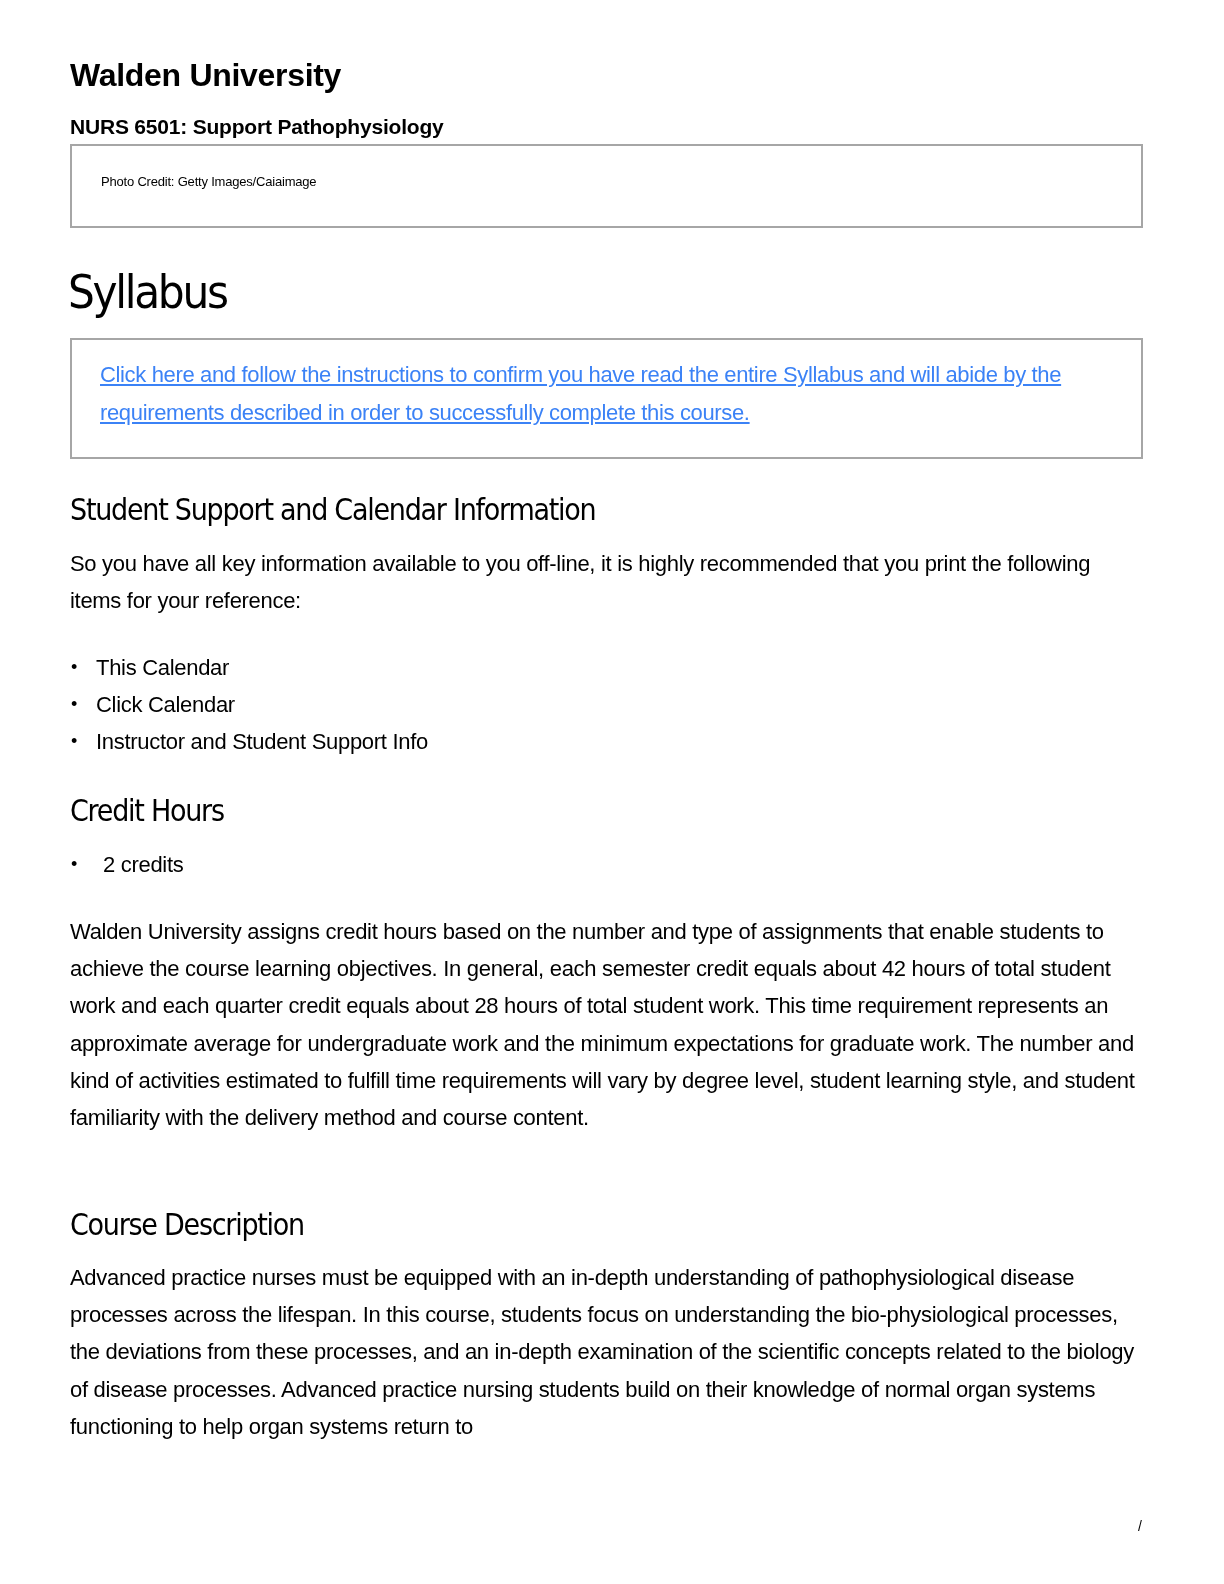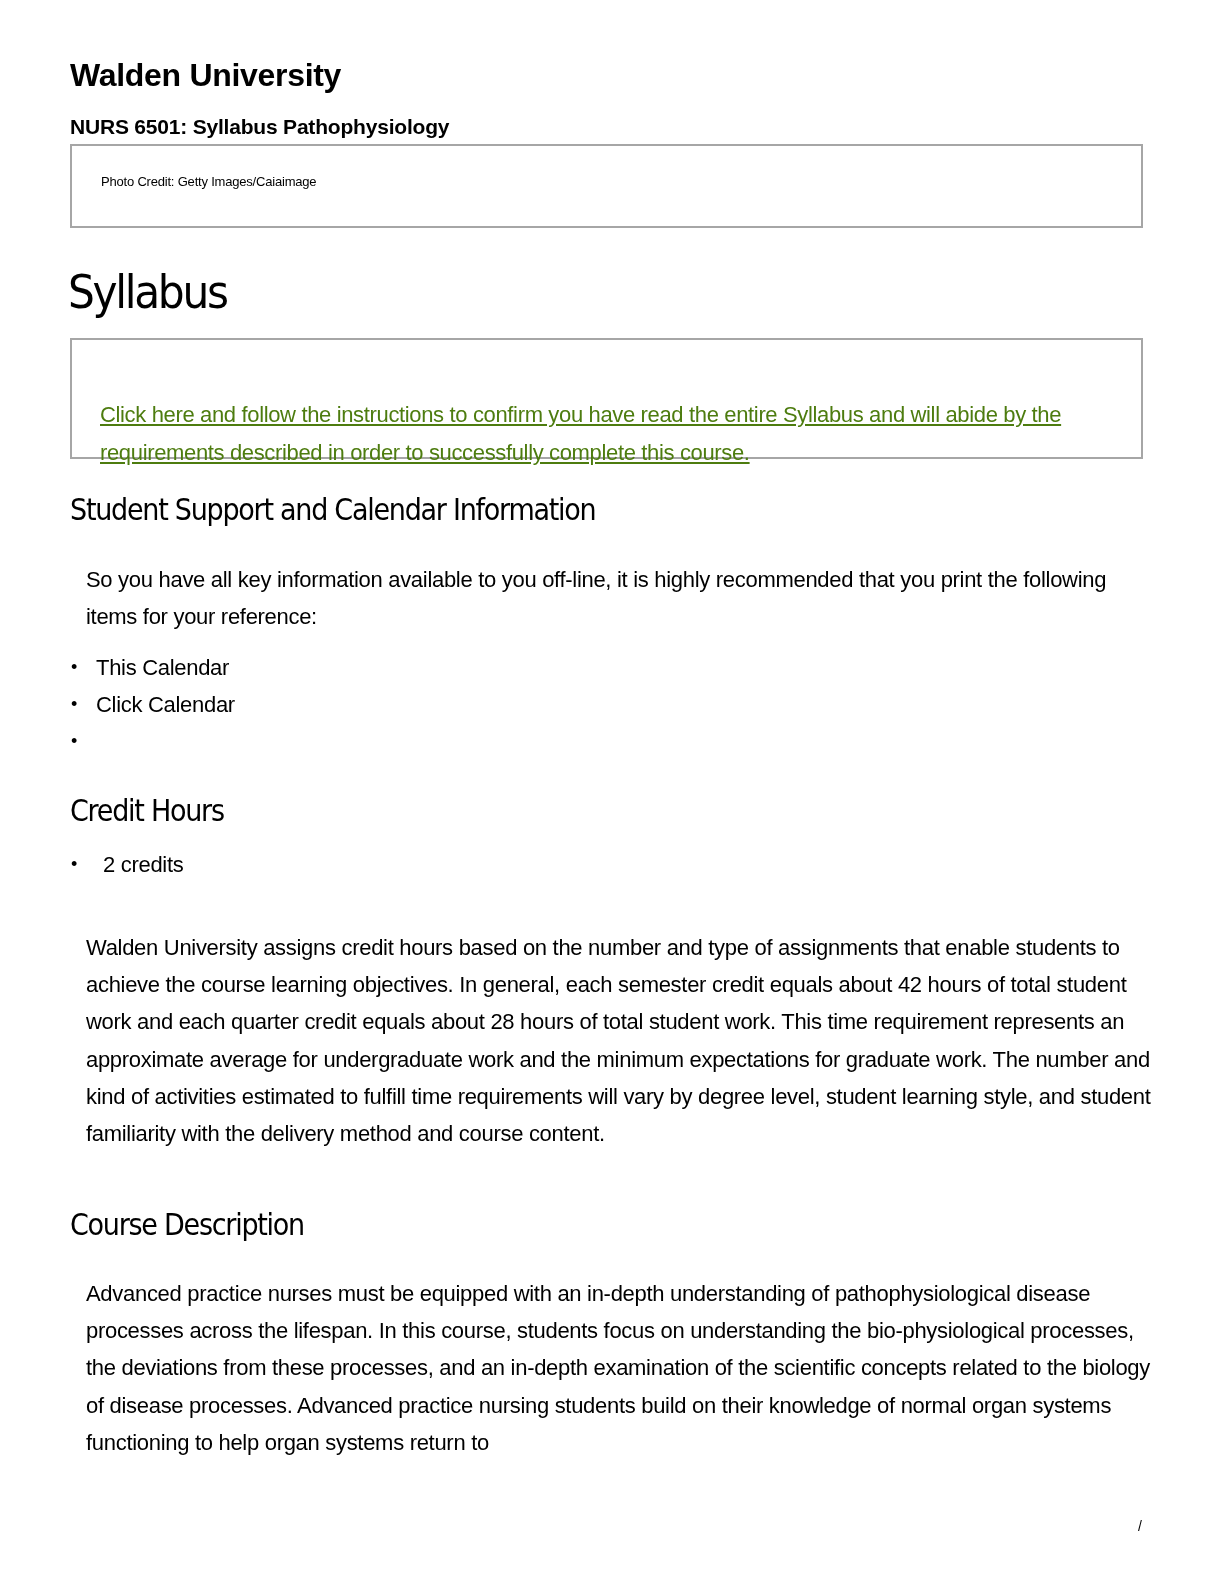--- a/index.html
+++ b/index.html
@@ -79,44 +79,43 @@
       height: 117px;
       border: 2px solid #a6a6a6;
     }
     .confirm-link {
       position: absolute;
       top: 16px;
       left: 28px;
       width: 980px;
       font-size: 22px;
       line-height: 38px;
-      color: #4d7c0f;
+      color: #3b82f6;
       text-decoration: underline;
       letter-spacing: -0.35px;
       cursor: pointer;
-      margin-top: 40px;
     }
     .section-heading {
       position: absolute;
       left: 0;
       margin: 0;
       font-family: "DejaVu Sans", sans-serif;
       font-weight: normal;
       font-size: 30px;
       letter-spacing: -1.4px;
       line-height: 40px;
       transform: scaleX(0.9);
       transform-origin: left top;
       white-space: nowrap;
     }
     .para {
       position: absolute;
       left: 0;
       width: 1075px;
-      margin: 16px;
+      margin: 0;
       font-size: 22px;
       line-height: 37.2px;
       letter-spacing: -0.3px;
     }
     .bullets {
       position: absolute;
       left: 0;
       margin: 0;
       padding: 0;
       list-style: none;
@@ -145,21 +144,21 @@
       color: #000;
     }
   </style>
 </head>
 <body>
 
 <div class="page">
 
   <h1 class="univ">Walden University</h1>
 
-  <h2 class="course-code">NURS 6501: Syllabus Pathophysiology</h2>
+  <h2 class="course-code">NURS 6501: Support Pathophysiology</h2>
 
   <div class="photo-box">
     <span class="photo-credit">Photo Credit: Getty Images/Caiaimage</span>
   </div>
 
   <h1 class="page-title">Syllabus</h1>
 
   <div class="confirm-box">
     <a class="confirm-link">Click here and follow the instructions to confirm you have read the entire Syllabus and will abide by the requirements described in order to successfully complete this course.</a>
   </div>
@@ -172,20 +171,21 @@
     <li>
       <span class="dot">•</span>
       <span>This Calendar</span>
     </li>
     <li>
       <span class="dot">•</span>
       <span>Click Calendar</span>
     </li>
     <li>
       <span class="dot">•</span>
+      <span>Instructor and Student Support Info</span>
     </li>
   </ul>
 
   <h2 class="section-heading" style="top:791px;">Credit Hours</h2>
 
   <ul class="bullets credits" style="top:846px;">
     <li>
       <span class="dot">•</span>
       <span>2 credits</span>
     </li>

